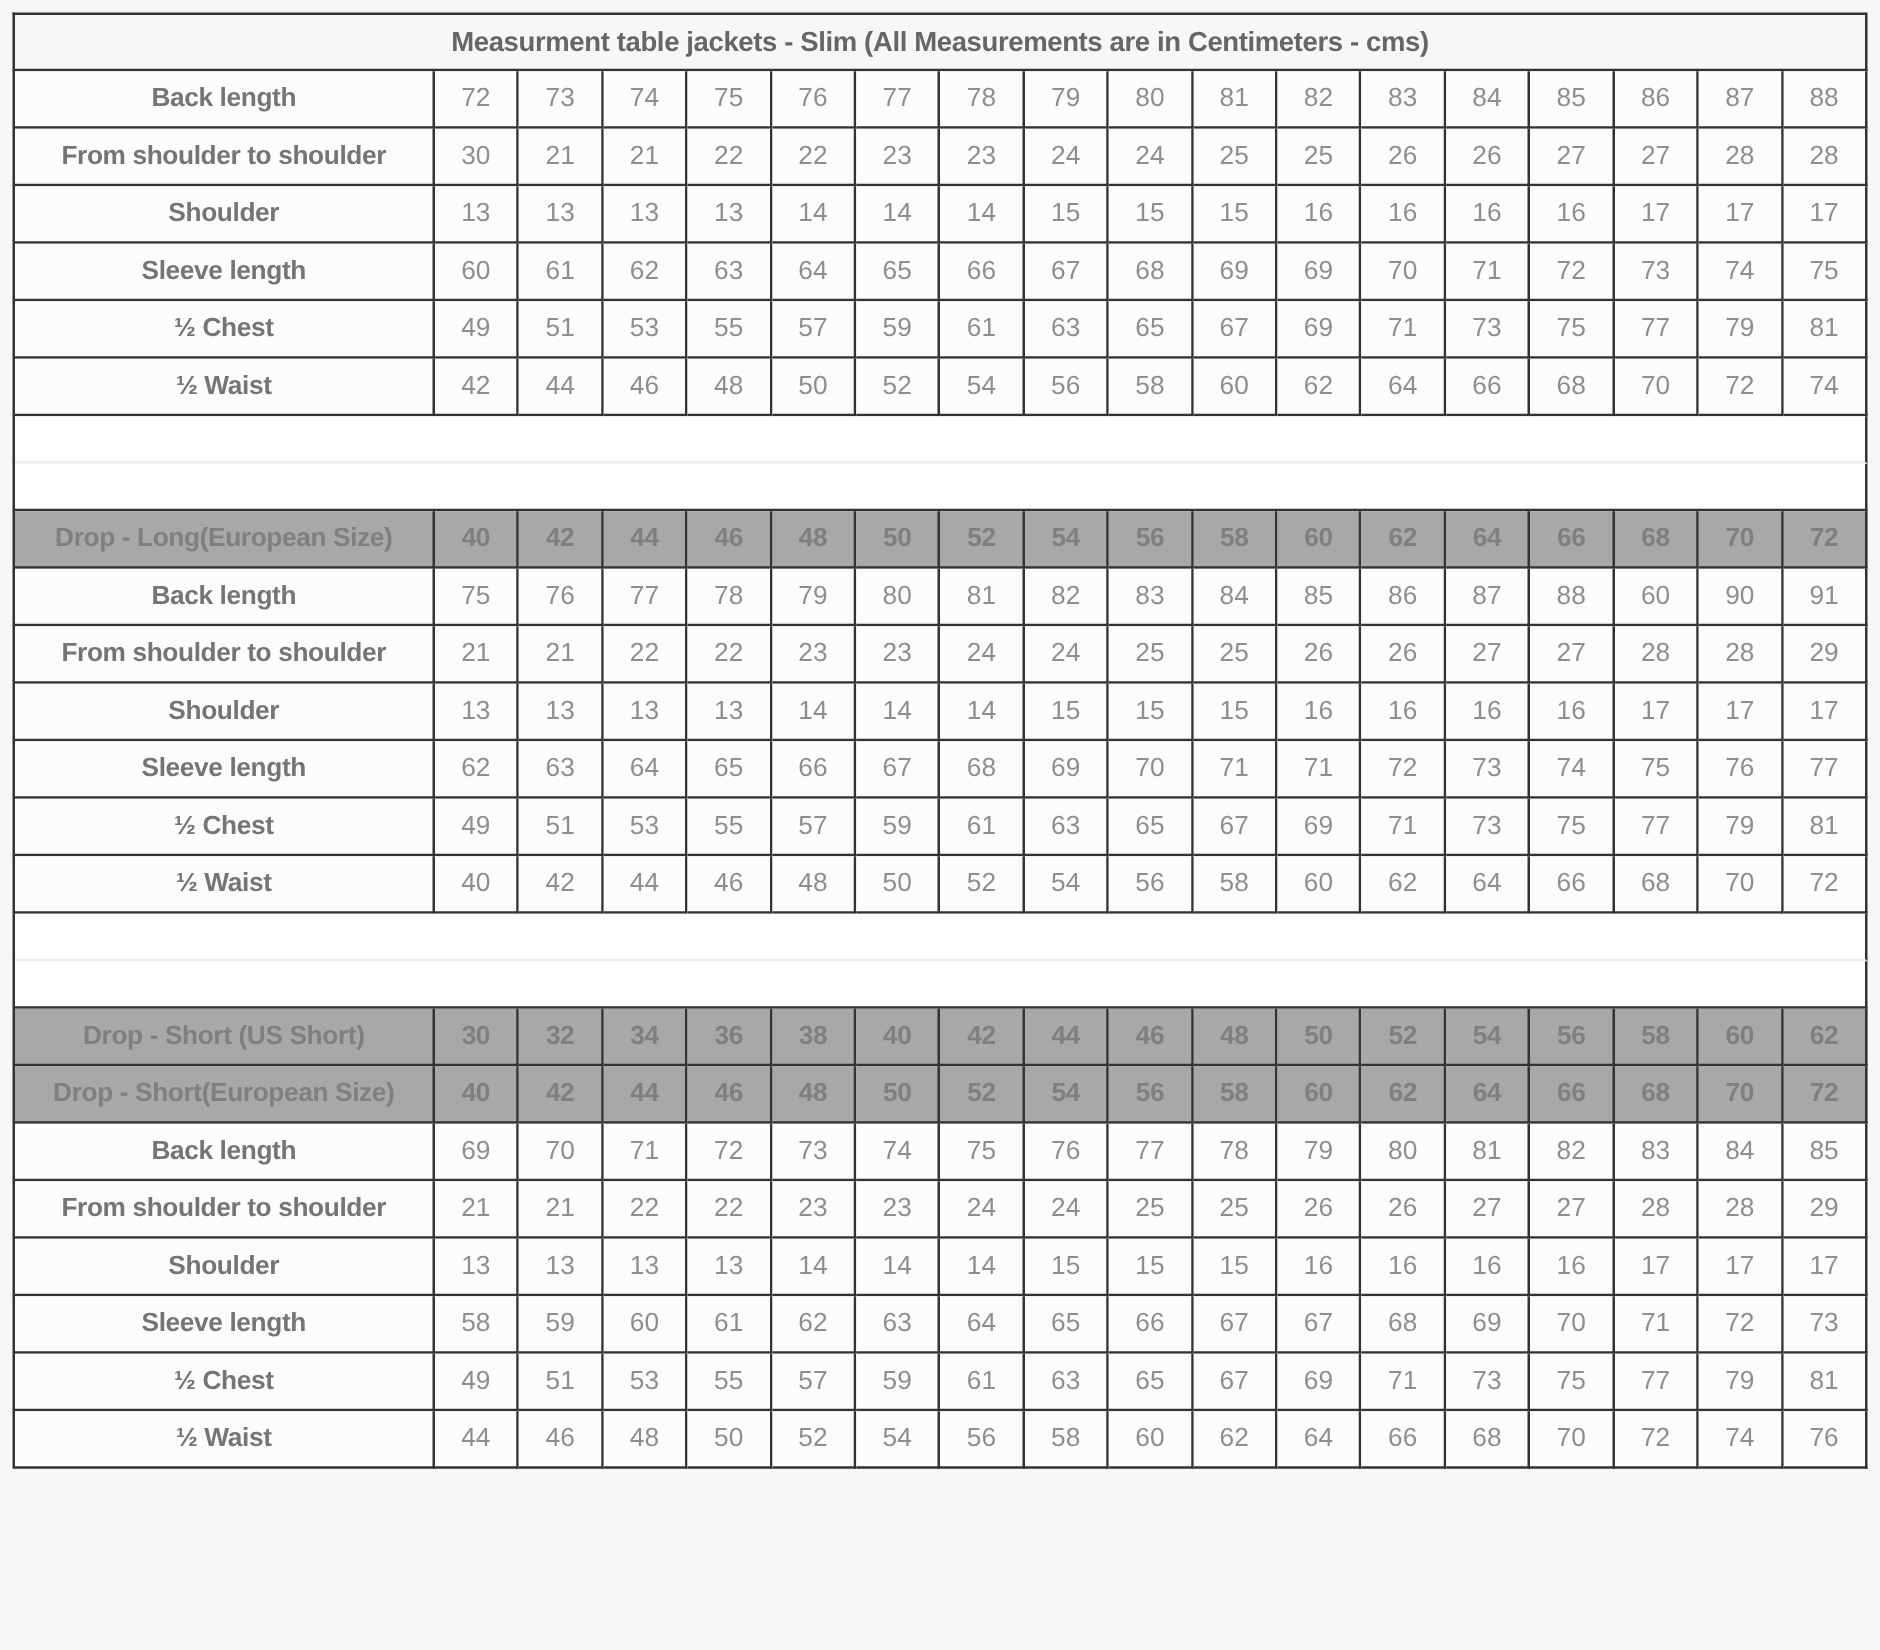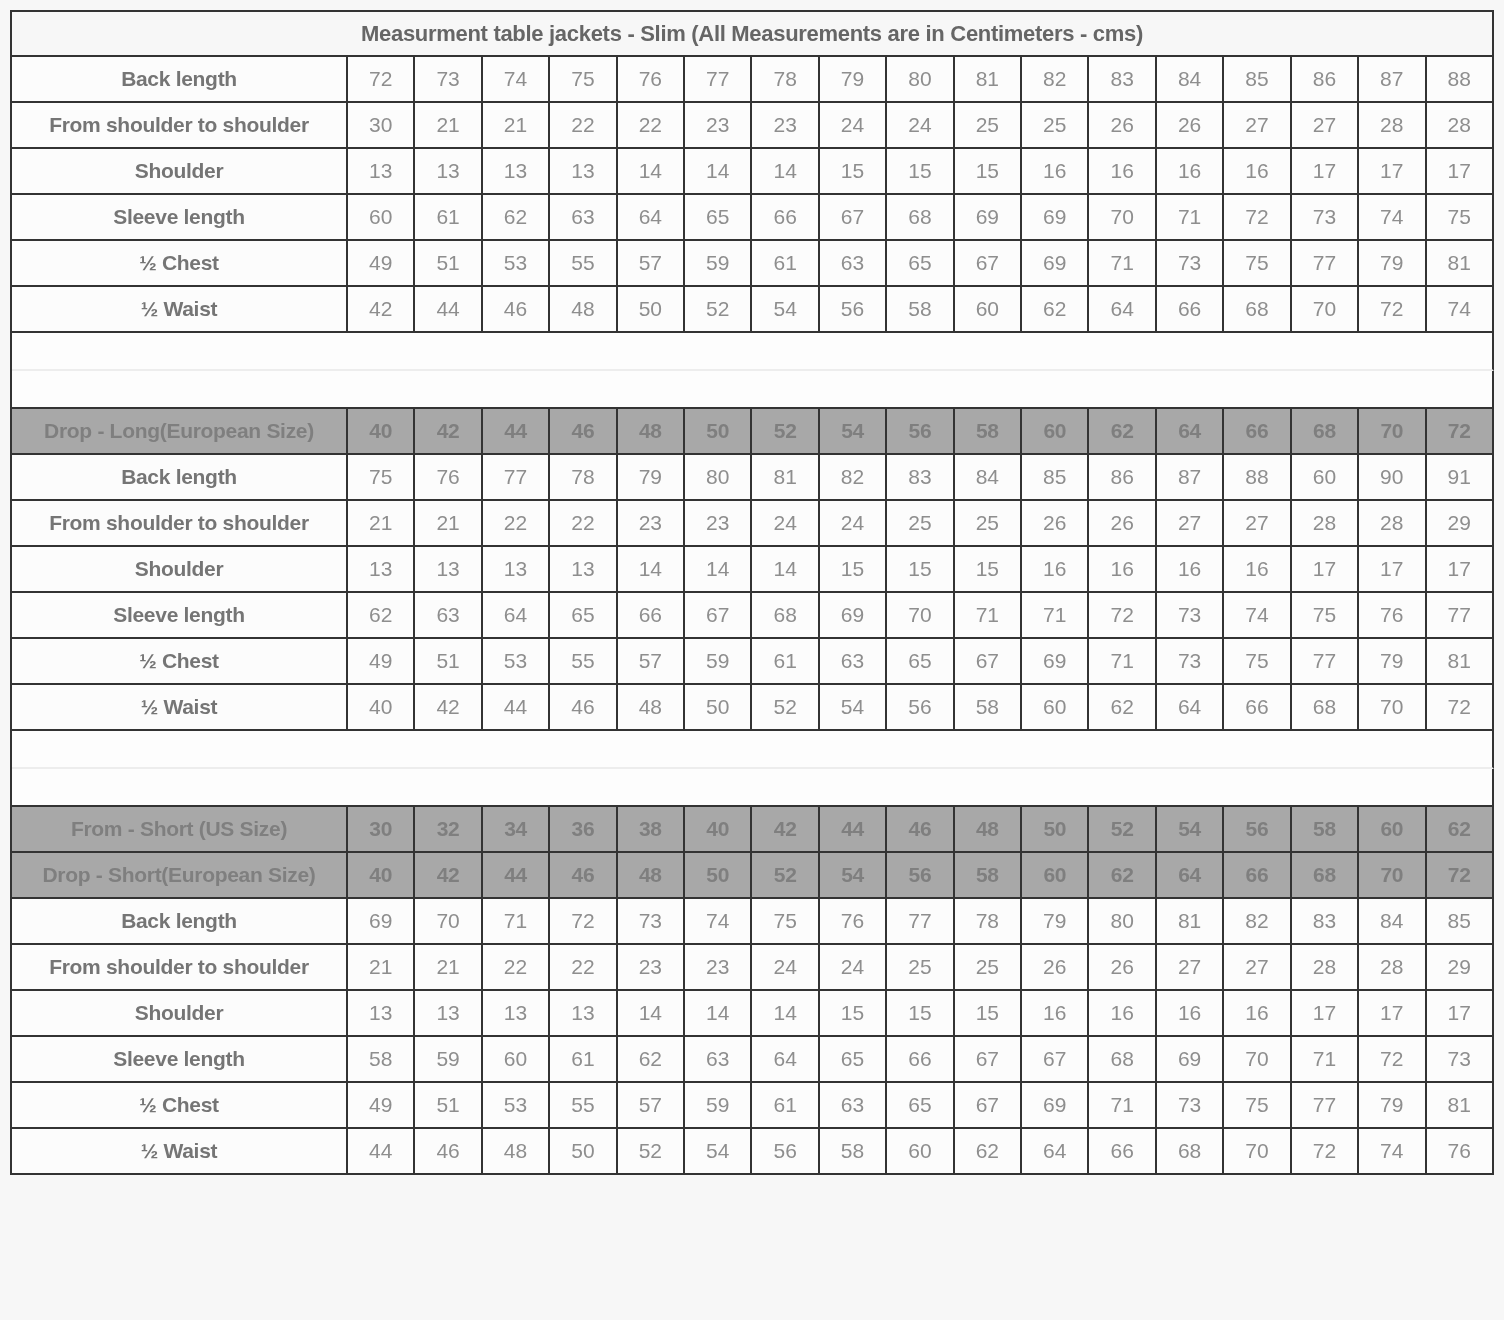--- a/index.html
+++ b/index.html
@@ -357,21 +357,21 @@
         <td>70</td>
         <td>72</td>
       </tr>
       <tr class="spacer-row spacer-a">
         <td colspan="18"></td>
       </tr>
       <tr class="spacer-row spacer-b">
         <td colspan="18"></td>
       </tr>
       <tr class="header-row">
-        <td class="row-label">From - Short (US Size)</td>
+        <td class="row-label">Drop - Short (US Short)</td>
         <td>30</td>
         <td>32</td>
         <td>34</td>
         <td>36</td>
         <td>38</td>
         <td>40</td>
         <td>42</td>
         <td>44</td>
         <td>46</td>
         <td>48</td>

